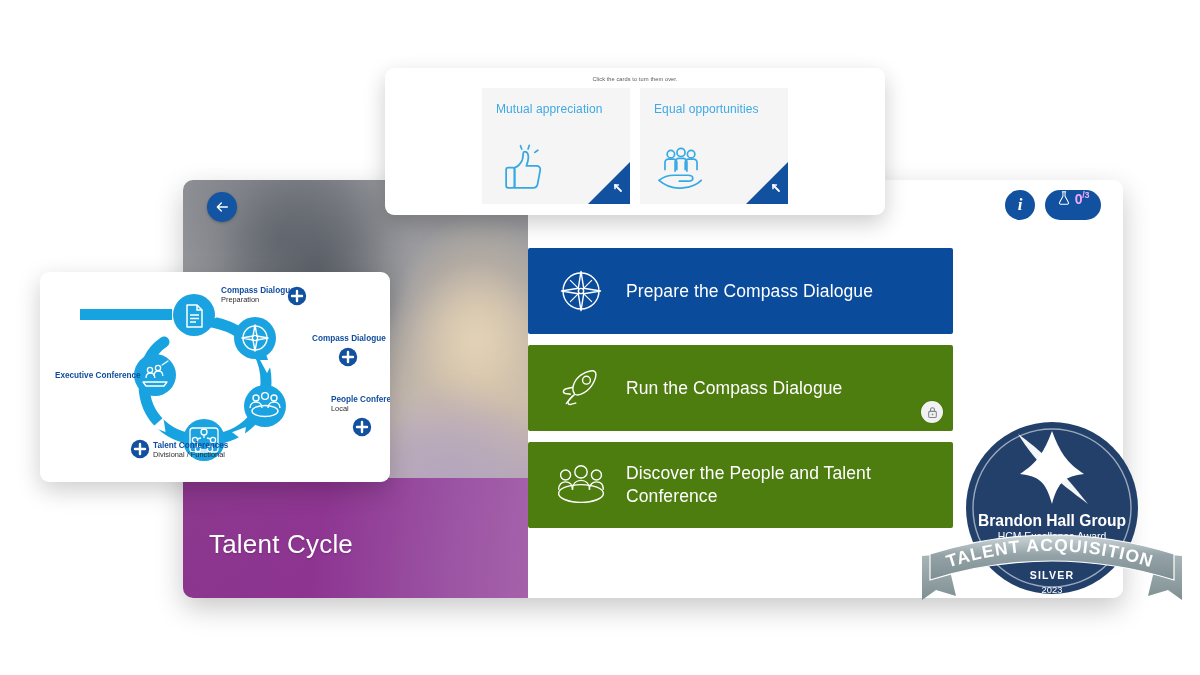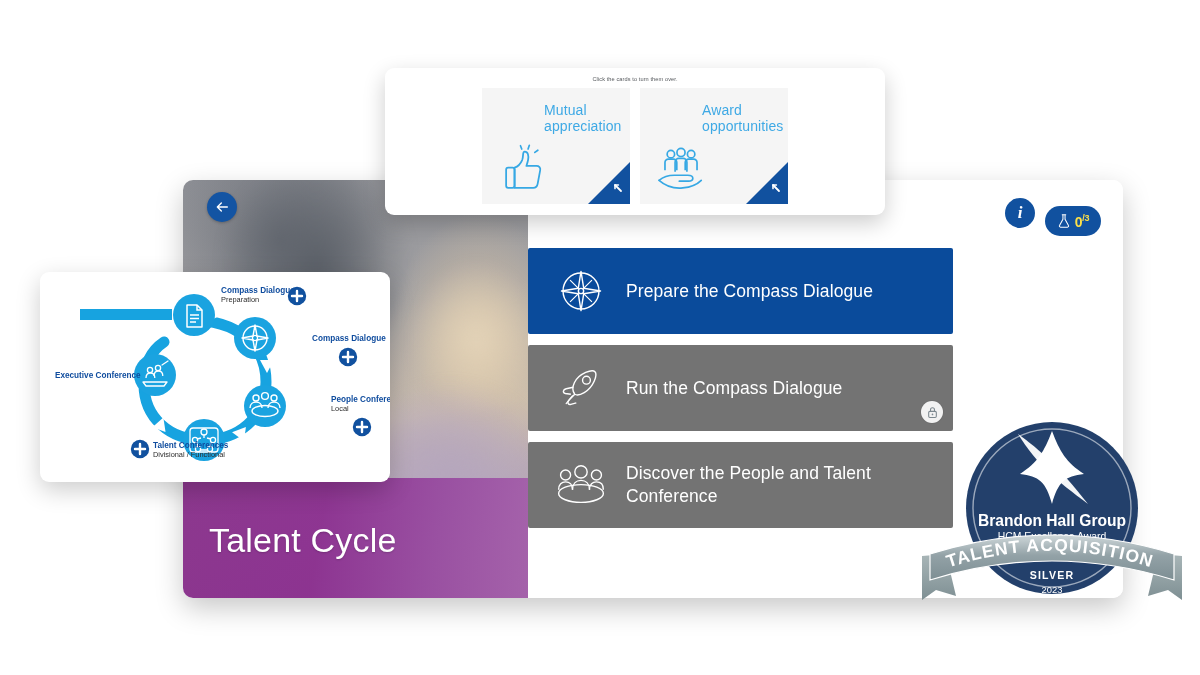--- a/index.html
+++ b/index.html
@@ -48,21 +48,21 @@
     background: radial-gradient(ellipse at 50% 50%, #e3d2b6 0%, rgba(227,210,182,0) 72%);
     filter: blur(7px);
   }
   .hero-title-band {
     position: absolute; left: 0; bottom: 0; width: 100%; height: 120px;
     background: linear-gradient(100deg, #8c2f8f 0%, #8e2d93 40%, #9b4aa3 72%, #a85fae 100%);
     opacity: 0.94;
   }
   .hero-title {
     position: absolute; left: 26px; bottom: 38px;
-    color: #ffffff; font-size: 34px; font-weight: 400; letter-spacing: 0.2px;
+    color: #ffffff; font-size: 26px; font-weight: 400; letter-spacing: 0.2px;
     text-shadow: 0 1px 2px rgba(0,0,0,0.18);
   }
   .back-btn {
     position: absolute; left: 24px; top: 12px;
     width: 30px; height: 30px; border-radius: 50%;
     background: #1054a8;
     display: flex; align-items: center; justify-content: center;
     cursor: pointer;
     box-shadow: 0 1px 3px rgba(0,0,0,0.25);
   }
@@ -79,41 +79,41 @@
   .info-btn {
     width: 30px; height: 30px; border-radius: 50%;
     background: #11519f; color: #fff;
     display: flex; align-items: center; justify-content: center;
     font-size: 17px; font-weight: 700; font-style: italic;
     font-family: "Liberation Serif", serif;
     cursor: pointer;
   }
   .score-pill {
     height: 30px; min-width: 56px; border-radius: 16px;
-    background: #11519f; color: #fde047;
-    display: flex; align-items: center; justify-content: center; gap: 4px;
-    padding: 0 9px; cursor: pointer; margin-top: 16px;
+    background: #11519f; color: #f0abfc;
+    display: flex; align-items: flex-start; justify-content: center; gap: 4px;
+    padding: 0 9px; cursor: pointer;
   }
   .score-pill .score-text {
     font-size: 14px; font-weight: 600; letter-spacing: -0.2px;
   }
   .score-pill .score-text sup { font-size: 9px; }
 
   .action-list {
     position: absolute; left: 0px; top: 68px; width: 425px;
     display: flex; flex-direction: column; gap: 11px;
   }
   .action-row {
     position: relative;
     height: 86px; border-radius: 2px;
     display: flex; align-items: center; gap: 18px;
     padding: 0 18px 0 26px; cursor: pointer;
   }
   .action-row.primary { background: #0a4b9b; }
-  .action-row.muted   { background: #737373; }
+  .action-row.muted   { background: #4d7c0f; }
   .action-row .act-icon {
     flex: 0 0 auto; width: 54px; height: 54px;
     display: flex; align-items: center; justify-content: center;
   }
   .action-row .act-label {
     color: #ffffff; font-size: 17.5px; font-weight: 400; line-height: 1.3;
     letter-spacing: 0.1px;
   }
   .lock-badge {
     position: absolute; right: 10px; bottom: 8px;
@@ -136,21 +136,21 @@
     letter-spacing: 0.1px;
   }
   .cards-row { display: flex; gap: 10px; justify-content: center; }
   .flip-card {
     position: relative;
     width: 148px; height: 116px;
     background: #f5f5f5; cursor: pointer; overflow: hidden;
   }
   .flip-card .fc-title {
     position: absolute; left: 14px; top: 14px;
-    color: #3ea9e5; font-size: 14px; font-weight: 400; letter-spacing: 0.1px; margin-left: 48px;
+    color: #3ea9e5; font-size: 12px; font-weight: 400; letter-spacing: 0.1px;
   }
   .flip-card .fc-icon {
     position: absolute; left: 14px; bottom: 6px;
     width: 54px; height: 54px;
   }
   .fold {
     position: absolute; right: 0; bottom: 0; width: 42px; height: 42px;
     background: #11519f;
     clip-path: polygon(100% 0, 100% 100%, 0 100%);
   }
@@ -271,21 +271,21 @@
         </svg>
         <div class="fold"></div>
         <svg class="fold-arrow" viewBox="0 0 42 42">
           <path d="M27 23 L33 29" stroke="#ffffff" stroke-width="1.8" stroke-linecap="round"></path>
           <path d="M27 23 L27 26.6 M27 23 L30.4 23" stroke="#ffffff" stroke-width="1.6" stroke-linecap="round"></path>
         </svg>
       </div>
 
 
       <div class="flip-card">
-        <div class="fc-title">Award opportunities</div>
+        <div class="fc-title">Equal opportunities</div>
         <svg class="fc-icon" viewBox="0 0 64 64">
           <circle cx="20" cy="12" r="4.4" fill="none" stroke="#36a8e4" stroke-width="2"></circle>
           <circle cx="32" cy="10" r="4.8" fill="none" stroke="#36a8e4" stroke-width="2"></circle>
           <circle cx="44" cy="12" r="4.4" fill="none" stroke="#36a8e4" stroke-width="2"></circle>
           <path d="M13 31 V22 a4 4 0 0 1 4-4 h6 a4 4 0 0 1 4 4 v9" fill="none" stroke="#36a8e4" stroke-width="2"></path>
           <path d="M25 33 V21.5 a4.4 4.4 0 0 1 4.4-4.4 h5.2 a4.4 4.4 0 0 1 4.4 4.4 V33" fill="none" stroke="#36a8e4" stroke-width="2"></path>
           <path d="M37 31 V22 a4 4 0 0 1 4-4 h6 a4 4 0 0 1 4 4 v9" fill="none" stroke="#36a8e4" stroke-width="2"></path>
           <path d="M6 43 C12 38 18 37 24 37 h16 c4 0 6 1.6 6 3.6 C46 42.4 44 44 41 44 H30" fill="none" stroke="#36a8e4" stroke-width="2" stroke-linecap="round" stroke-linejoin="round"></path>
           <path d="M6 43 C14 50 24 53 34 52 c10 -1 18 -5 22 -9" fill="none" stroke="#36a8e4" stroke-width="2" stroke-linecap="round"></path>
         </svg>

